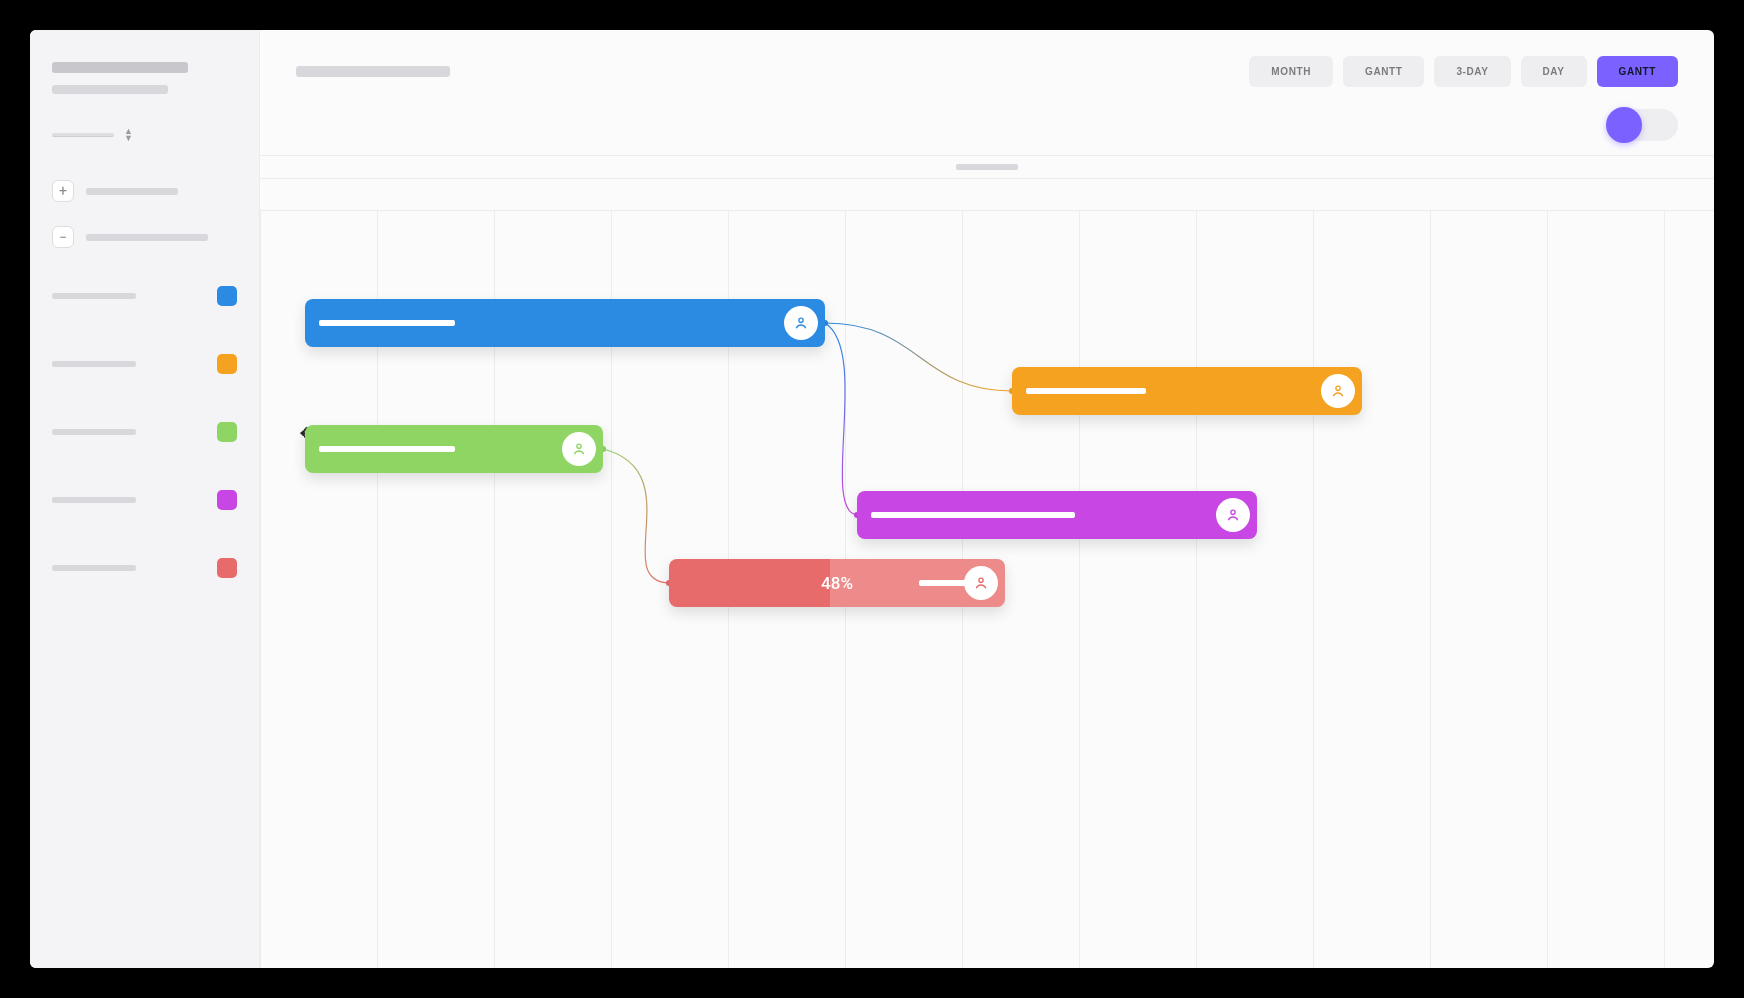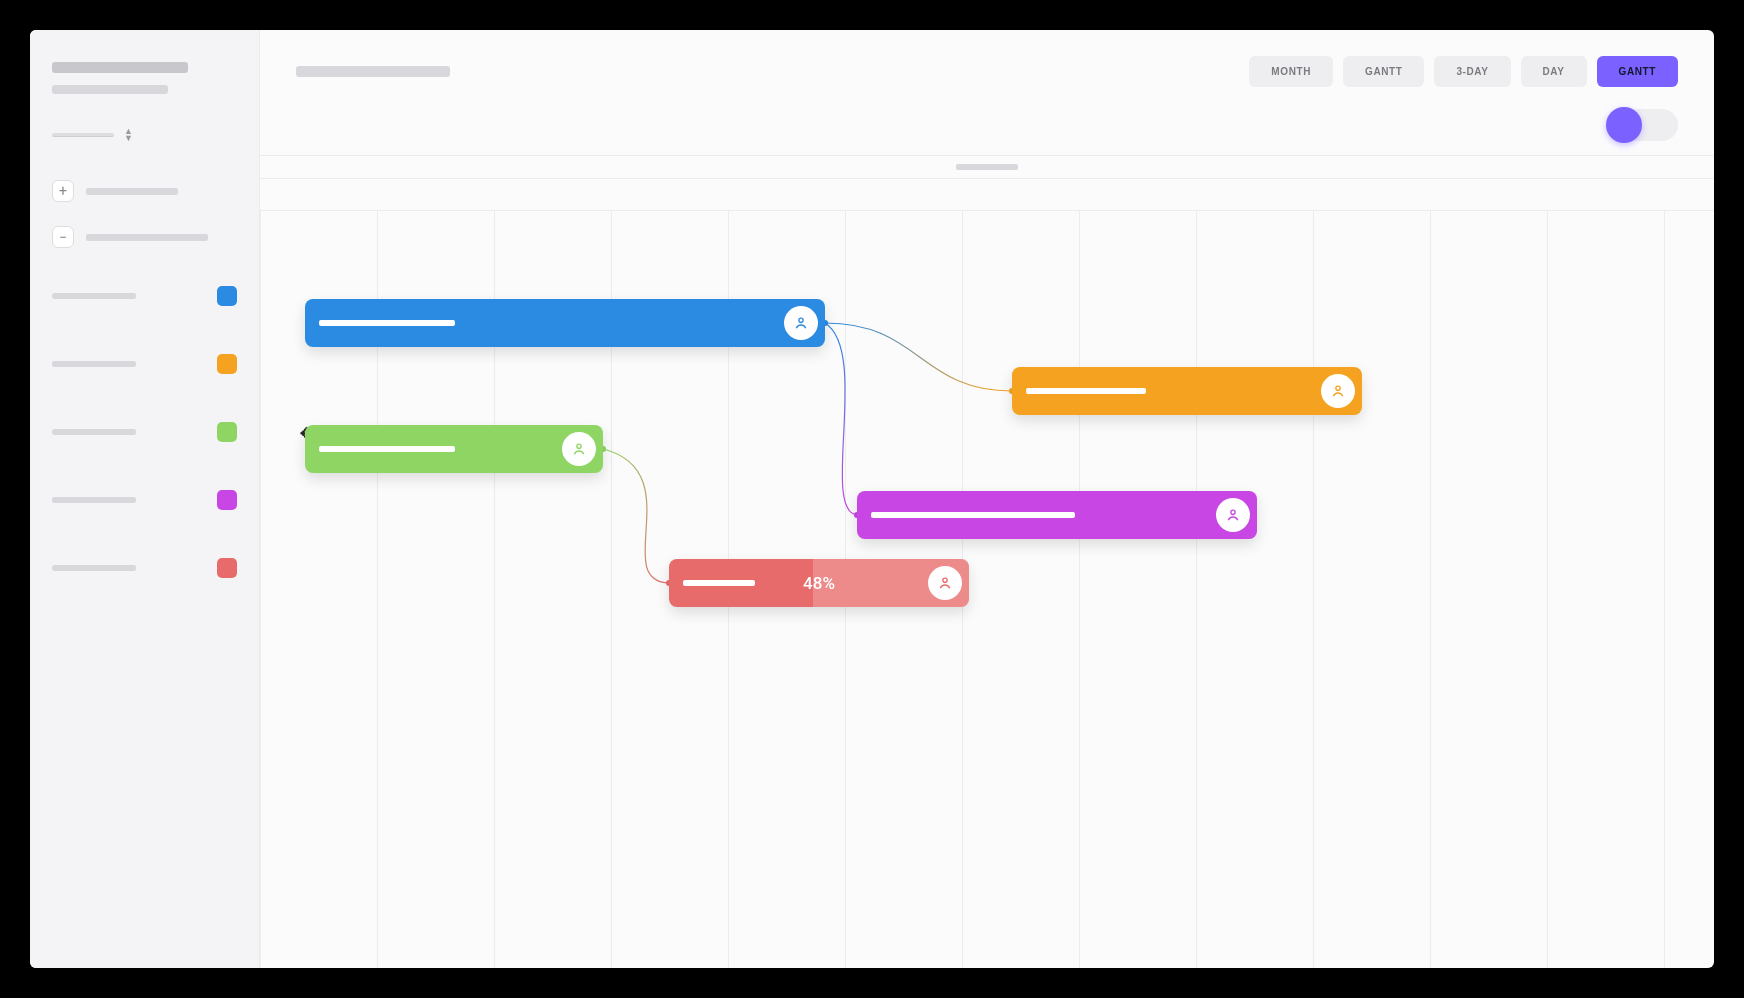--- a/index.html
+++ b/index.html
@@ -310,21 +310,21 @@
       <div class="gantt-bar" style="background:#c846e3;left:597px;top:280px;width:400px;">
         <div class="label-ph" style="width:204px"></div>
         <div class="avatar">
           <svg viewBox="0 0 24 24">
               <circle cx="12" cy="8" r="3.2" fill="none" stroke="#c846e3" stroke-width="2"></circle>
               <path d="M5 20c1.5-4 5-5 7-5s5.5 1 7 5" fill="none" stroke="#c846e3" stroke-width="2"></path>
             </svg>
         </div>
       </div>
 
-      <div class="gantt-bar" style="background:#e86b6b;left:409px;top:348px;width:300px;">
+      <div class="gantt-bar" style="background:#e86b6b;left:409px;top:348px;width:336px;justify-content:flex-end;">
         <div class="progress-overlay" style="left:48%;background:rgba(255,255,255,0.22);"></div>
         <div class="label-ph" style="width:72px;position:relative;z-index:2"></div>
         <div class="progress-label">48%</div>
         <div class="avatar" style="z-index:2">
           <svg viewBox="0 0 24 24">
               <circle cx="12" cy="8" r="3.2" fill="none" stroke="#e86b6b" stroke-width="2"></circle>
               <path d="M5 20c1.5-4 5-5 7-5s5.5 1 7 5" fill="none" stroke="#e86b6b" stroke-width="2"></path>
             </svg>
         </div>
       </div>

